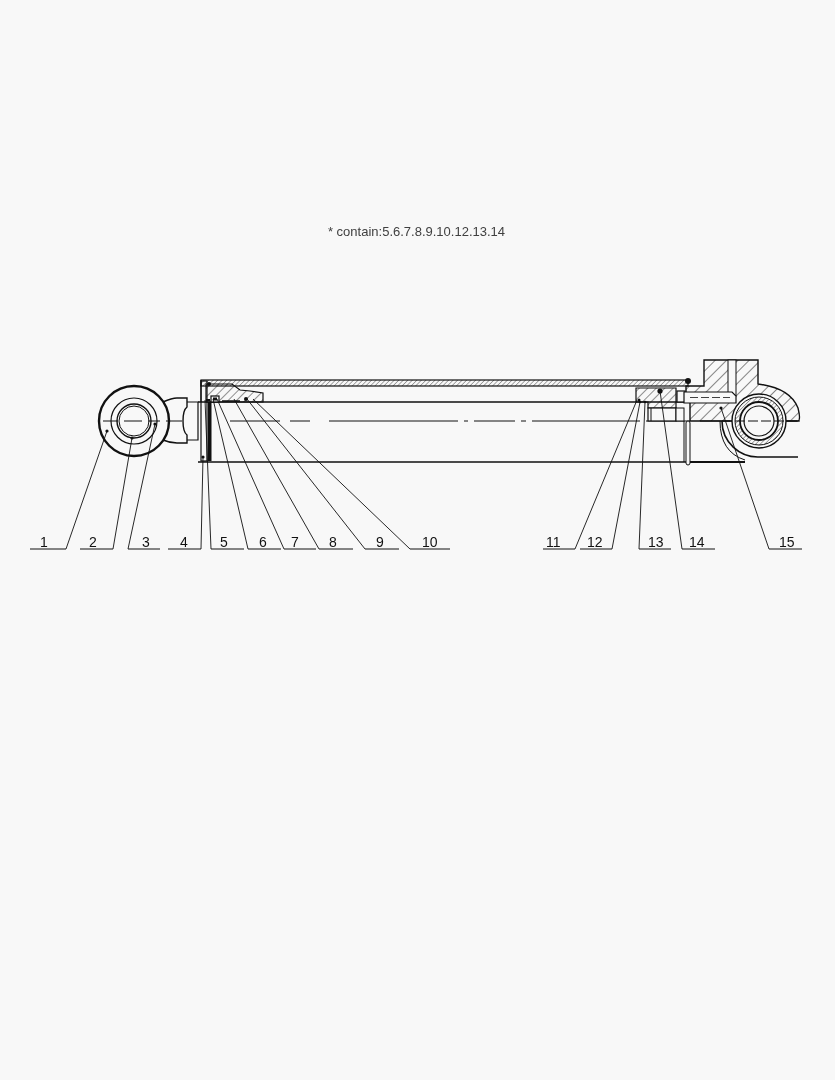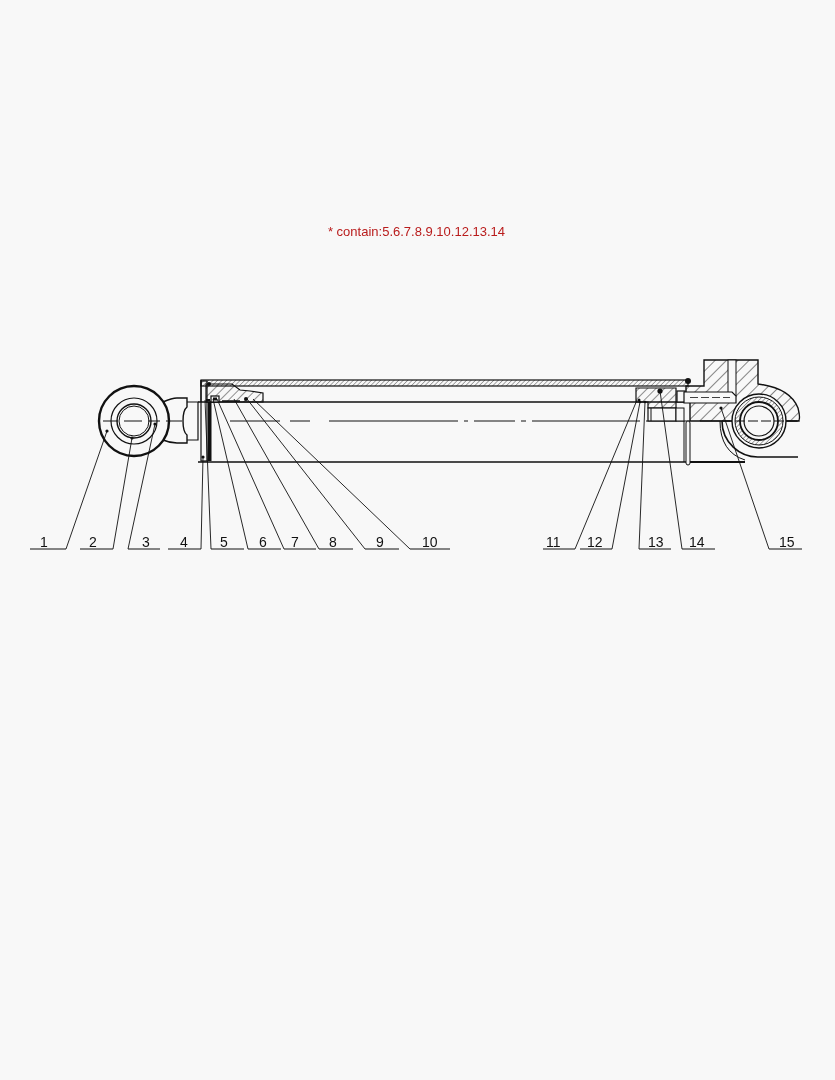--- a/index.html
+++ b/index.html
@@ -1,17 +1,17 @@
 <!DOCTYPE html>
 <html><head>
 <meta charset="utf-8">
 <style>
   html, body { margin: 0; padding: 0; background: #f8f8f8; }
   body { width: 835px; height: 1080px; position: relative; overflow: hidden; font-family: "Liberation Sans", sans-serif; }
-  .note { position: absolute; left: 0; width: 835px; top: 224px; text-align: center; font-size: 13px; color: #b91c1c; padding-left: 0px; }
+  .note { position: absolute; left: 0; width: 835px; top: 224px; text-align: center; font-size: 13px; color: #404040; padding-left: 0px; }
   .note span { position: relative; left: -1px; }
   svg { position: absolute; left: 0; top: 0; }
   .lbl { font-family: "Liberation Sans", sans-serif; font-size: 14px; fill: #111; }
   .ln { stroke: #111; fill: none; }
 </style>
 </head>
 <body>
 
 <div class="note"><span>* contain:5.6.7.8.9.10.12.13.14</span></div>
 

